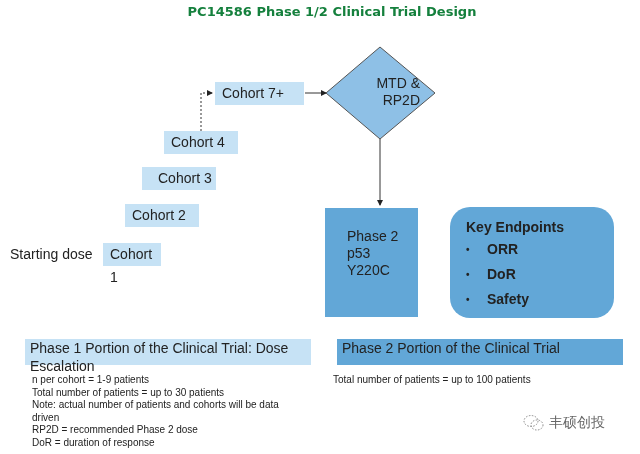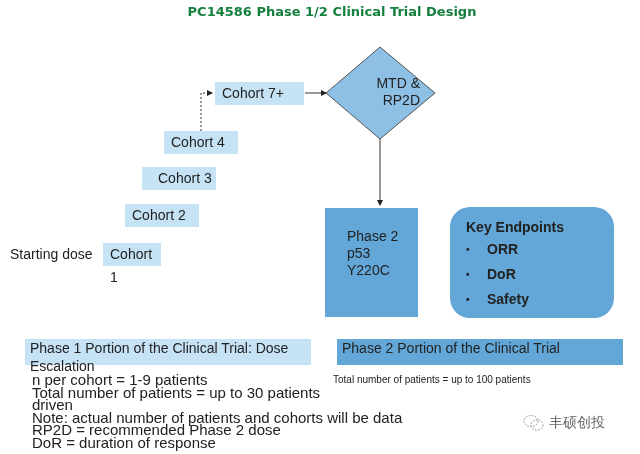--- a/index.html
+++ b/index.html
@@ -125,21 +125,21 @@
       left: 325px;
       top: 339px;
       width: 286px;
       background: #62a7d7;
       margin-left: 12px;
     }
     .notes {
       position: absolute;
       left: 32px;
       top: 374px;
-      font-size: 15px;
+      font-size: 10px;
       line-height: 12.5px;
       color: #222;
     }
     .notes div { white-space: nowrap; }
     .notes2 {
       position: absolute;
       left: 333px;
       top: 374px;
       font-size: 10px;
       line-height: 12.5px;
@@ -213,22 +213,22 @@
     <span>Safety</span>
   </div>
 </div>
 
 <div class="band" id="band1">Phase 1 Portion of the Clinical Trial: Dose Escalation</div>
 <div class="band" id="band2">Phase 2 Portion of the Clinical Trial</div>
 
 <div class="notes">
   <div>n per cohort = 1-9 patients</div>
   <div>Total number of patients = up to 30 patients</div>
+  <div>Note: actual number of patients and cohorts will be data</div>
   <div>driven</div>
-  <div>Note: actual number of patients and cohorts will be data</div>
   <div>RP2D = recommended Phase 2 dose</div>
   <div>DoR = duration of response</div>
 </div>
 
 <div class="notes2">
   <div>Total number of patients = up to 100 patients</div>
 </div>
 
 <div class="watermark">
   <svg class="wm-icon" viewBox="0 0 22 18">

